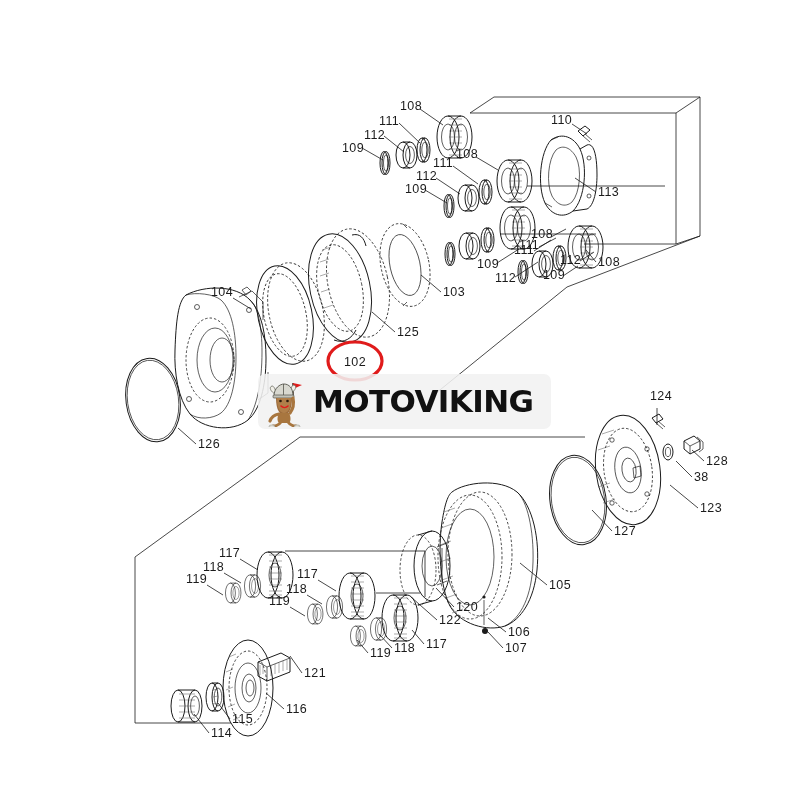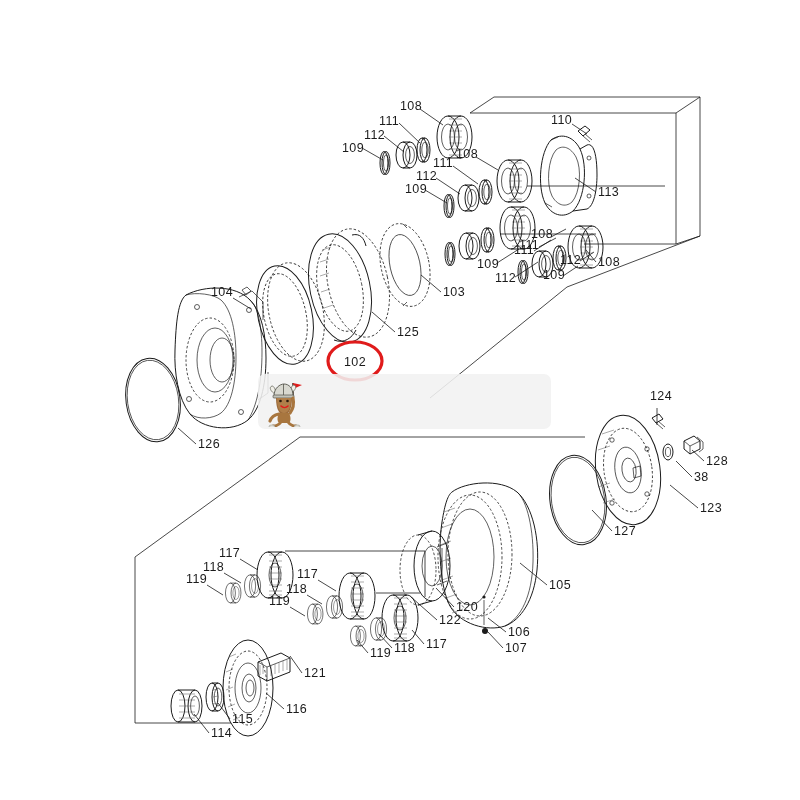--- a/index.html
+++ b/index.html
@@ -589,15 +589,16 @@
 
         <path d="M17,37 C12,38 9,41 8,44" stroke="#a8763f" stroke-width="3.2" fill="none" stroke-linecap="round"></path>
         <path d="M28,36 C31,32 32,26 31,21" stroke="#a8763f" stroke-width="3.2" fill="none" stroke-linecap="round"></path>
 
         <path d="M19,45 C17,48 14,49 11,49" stroke="#a8763f" stroke-width="3" fill="none" stroke-linecap="round"></path>
         <path d="M26,45 C28,48 31,49 34,49" stroke="#a8763f" stroke-width="3" fill="none" stroke-linecap="round"></path>
         <ellipse cx="10" cy="49.2" rx="3" ry="1.2" fill="#eeeee6" stroke="#7a7a70" stroke-width="0.5"></ellipse>
         <ellipse cx="35" cy="49.2" rx="3" ry="1.2" fill="#eeeee6" stroke="#7a7a70" stroke-width="0.5"></ellipse>
       </svg>
     </div>
+    <div id="wm-text">MOTOVIKING</div>
   </div>
 
 </div>
 
 </body></html>

